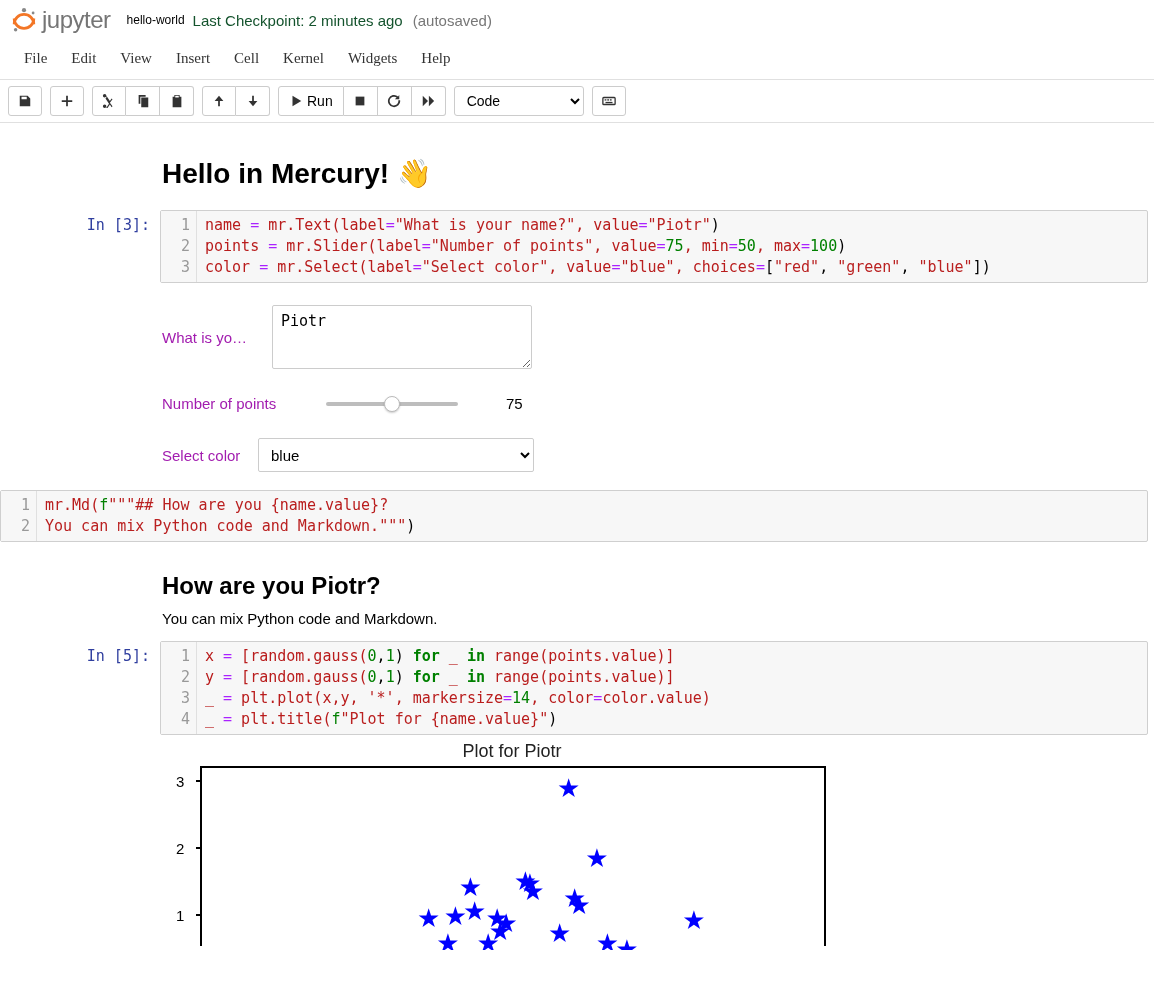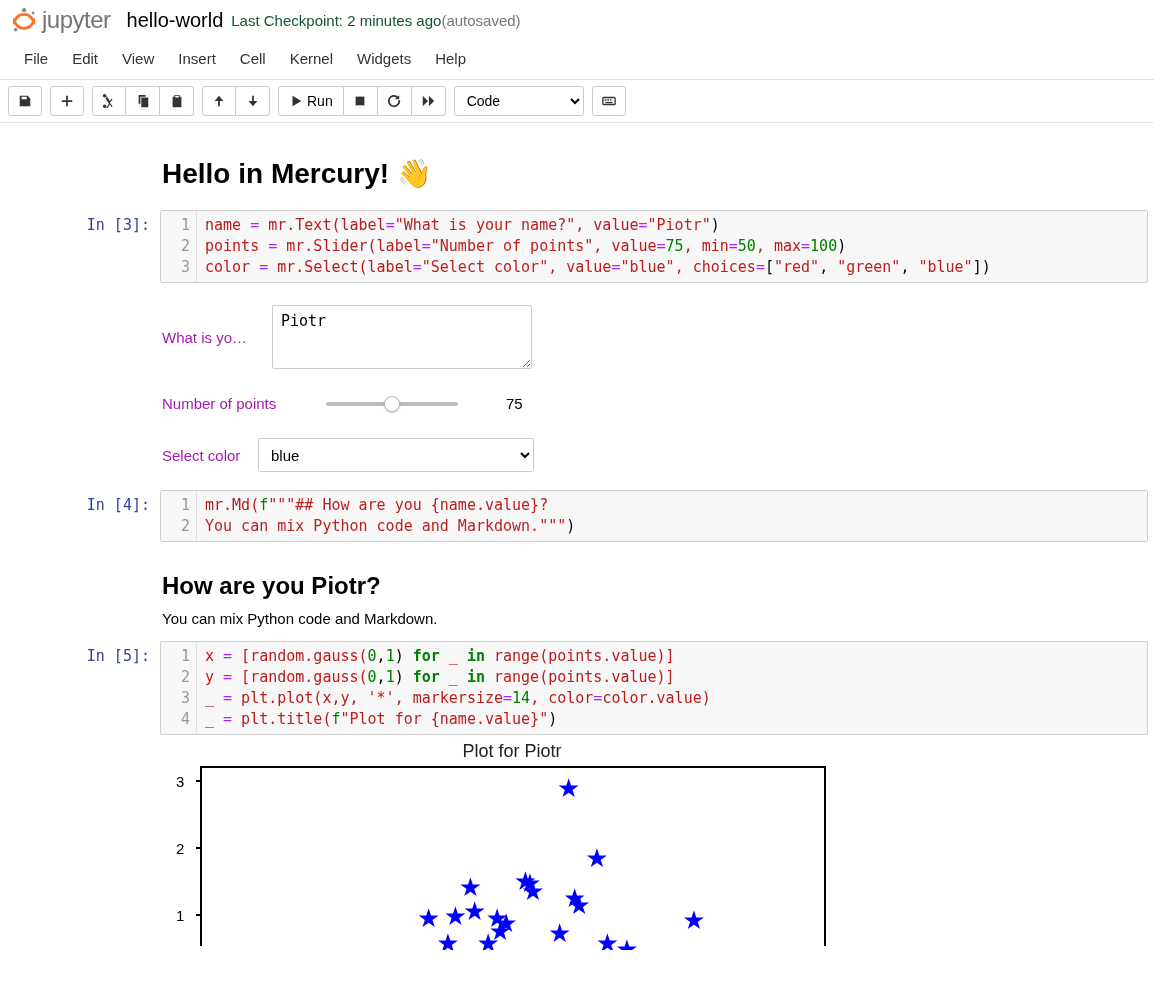--- a/index.html
+++ b/index.html
@@ -1,24 +1,24 @@
 <!DOCTYPE html>
 <html><head>
 <meta charset="utf-8">
 <style>
   * { box-sizing: border-box; }
   body { margin:0; font-family: -apple-system, "Helvetica Neue", Helvetica, Arial, sans-serif; font-size:14px; color:#000; background:#fff; }
   .header { display:flex; align-items:center; padding:6px 10px 4px 10px; }
   .logo { display:flex; align-items:center; margin-right:16px; }
   .logo svg { width:28px; height:28px; }
   .logo-text { font-size:24px; color:#757575; margin-left:4px; font-weight:400; letter-spacing:-0.5px; }
-  .nb-name { font-size:20px; color:#000; margin-right:8px; }
+  .nb-name { font-size:12px; color:#000; margin-right:8px; }
   .checkpoint { font-size:15px; color:#14532d; }
-  .autosaved { font-size:15px; color:#777; }
-  .menubar { display:flex; padding:6px 12px; border-bottom:1px solid #e0e0e0; }
+  .autosaved { font-size:15px; color:#777; margin-left:10px; }
+  .menubar { display:flex; padding:6px 12px; border-bottom:1px solid #e0e0e0;font-family:Liberation Serif, serif; }
   .menu-item { padding:6px 12px; font-size:15px; color:#333; cursor:pointer; }
   .toolbar { display:flex; align-items:center; padding:6px 8px; border-bottom:1px solid #e0e0e0; gap:8px; background:#fff; }
   .tb-group { display:flex; }
   .tb-btn { width:34px; height:30px; border:1px solid #ccc; background:#fff; display:flex; align-items:center; justify-content:center; cursor:pointer; }
   .tb-group .tb-btn + .tb-btn { border-left:none; }
   .tb-btn:first-child { border-radius:3px 0 0 3px; }
   .tb-btn:last-child { border-radius:0 3px 3px 0; }
   .tb-group .tb-btn:only-child, .tb-single { border-radius:3px; }
   .tb-run { width:auto; padding:0 10px; }
   .tb-run span { margin-left:4px; font-size:14px; }
@@ -202,21 +202,20 @@
         </div>
         <div class="widget-row" style="margin-bottom:6px">
           <div class="widget-label" style="width:96px">Select color</div>
           <select class="widget-select"><option>blue</option></select>
         </div>
       </div>
     </div>
   </div>
 
   <div class="cell">
-    <div class="prompt">In [4]:</div>
     <div class="cell-body">
       <div class="code-area">
         <div class="gutter">
             <div>1</div>
             <div>2</div>
           </div>
         <div class="code"><span class="n">mr.Md(</span><span class="nb">f</span><span class="s">"""## How are you </span><span class="n">{name.value}</span><span class="s">?</span>
 <span class="s">You can mix Python code and Markdown."""</span><span class="p">)</span></div>
       </div>
     </div>

